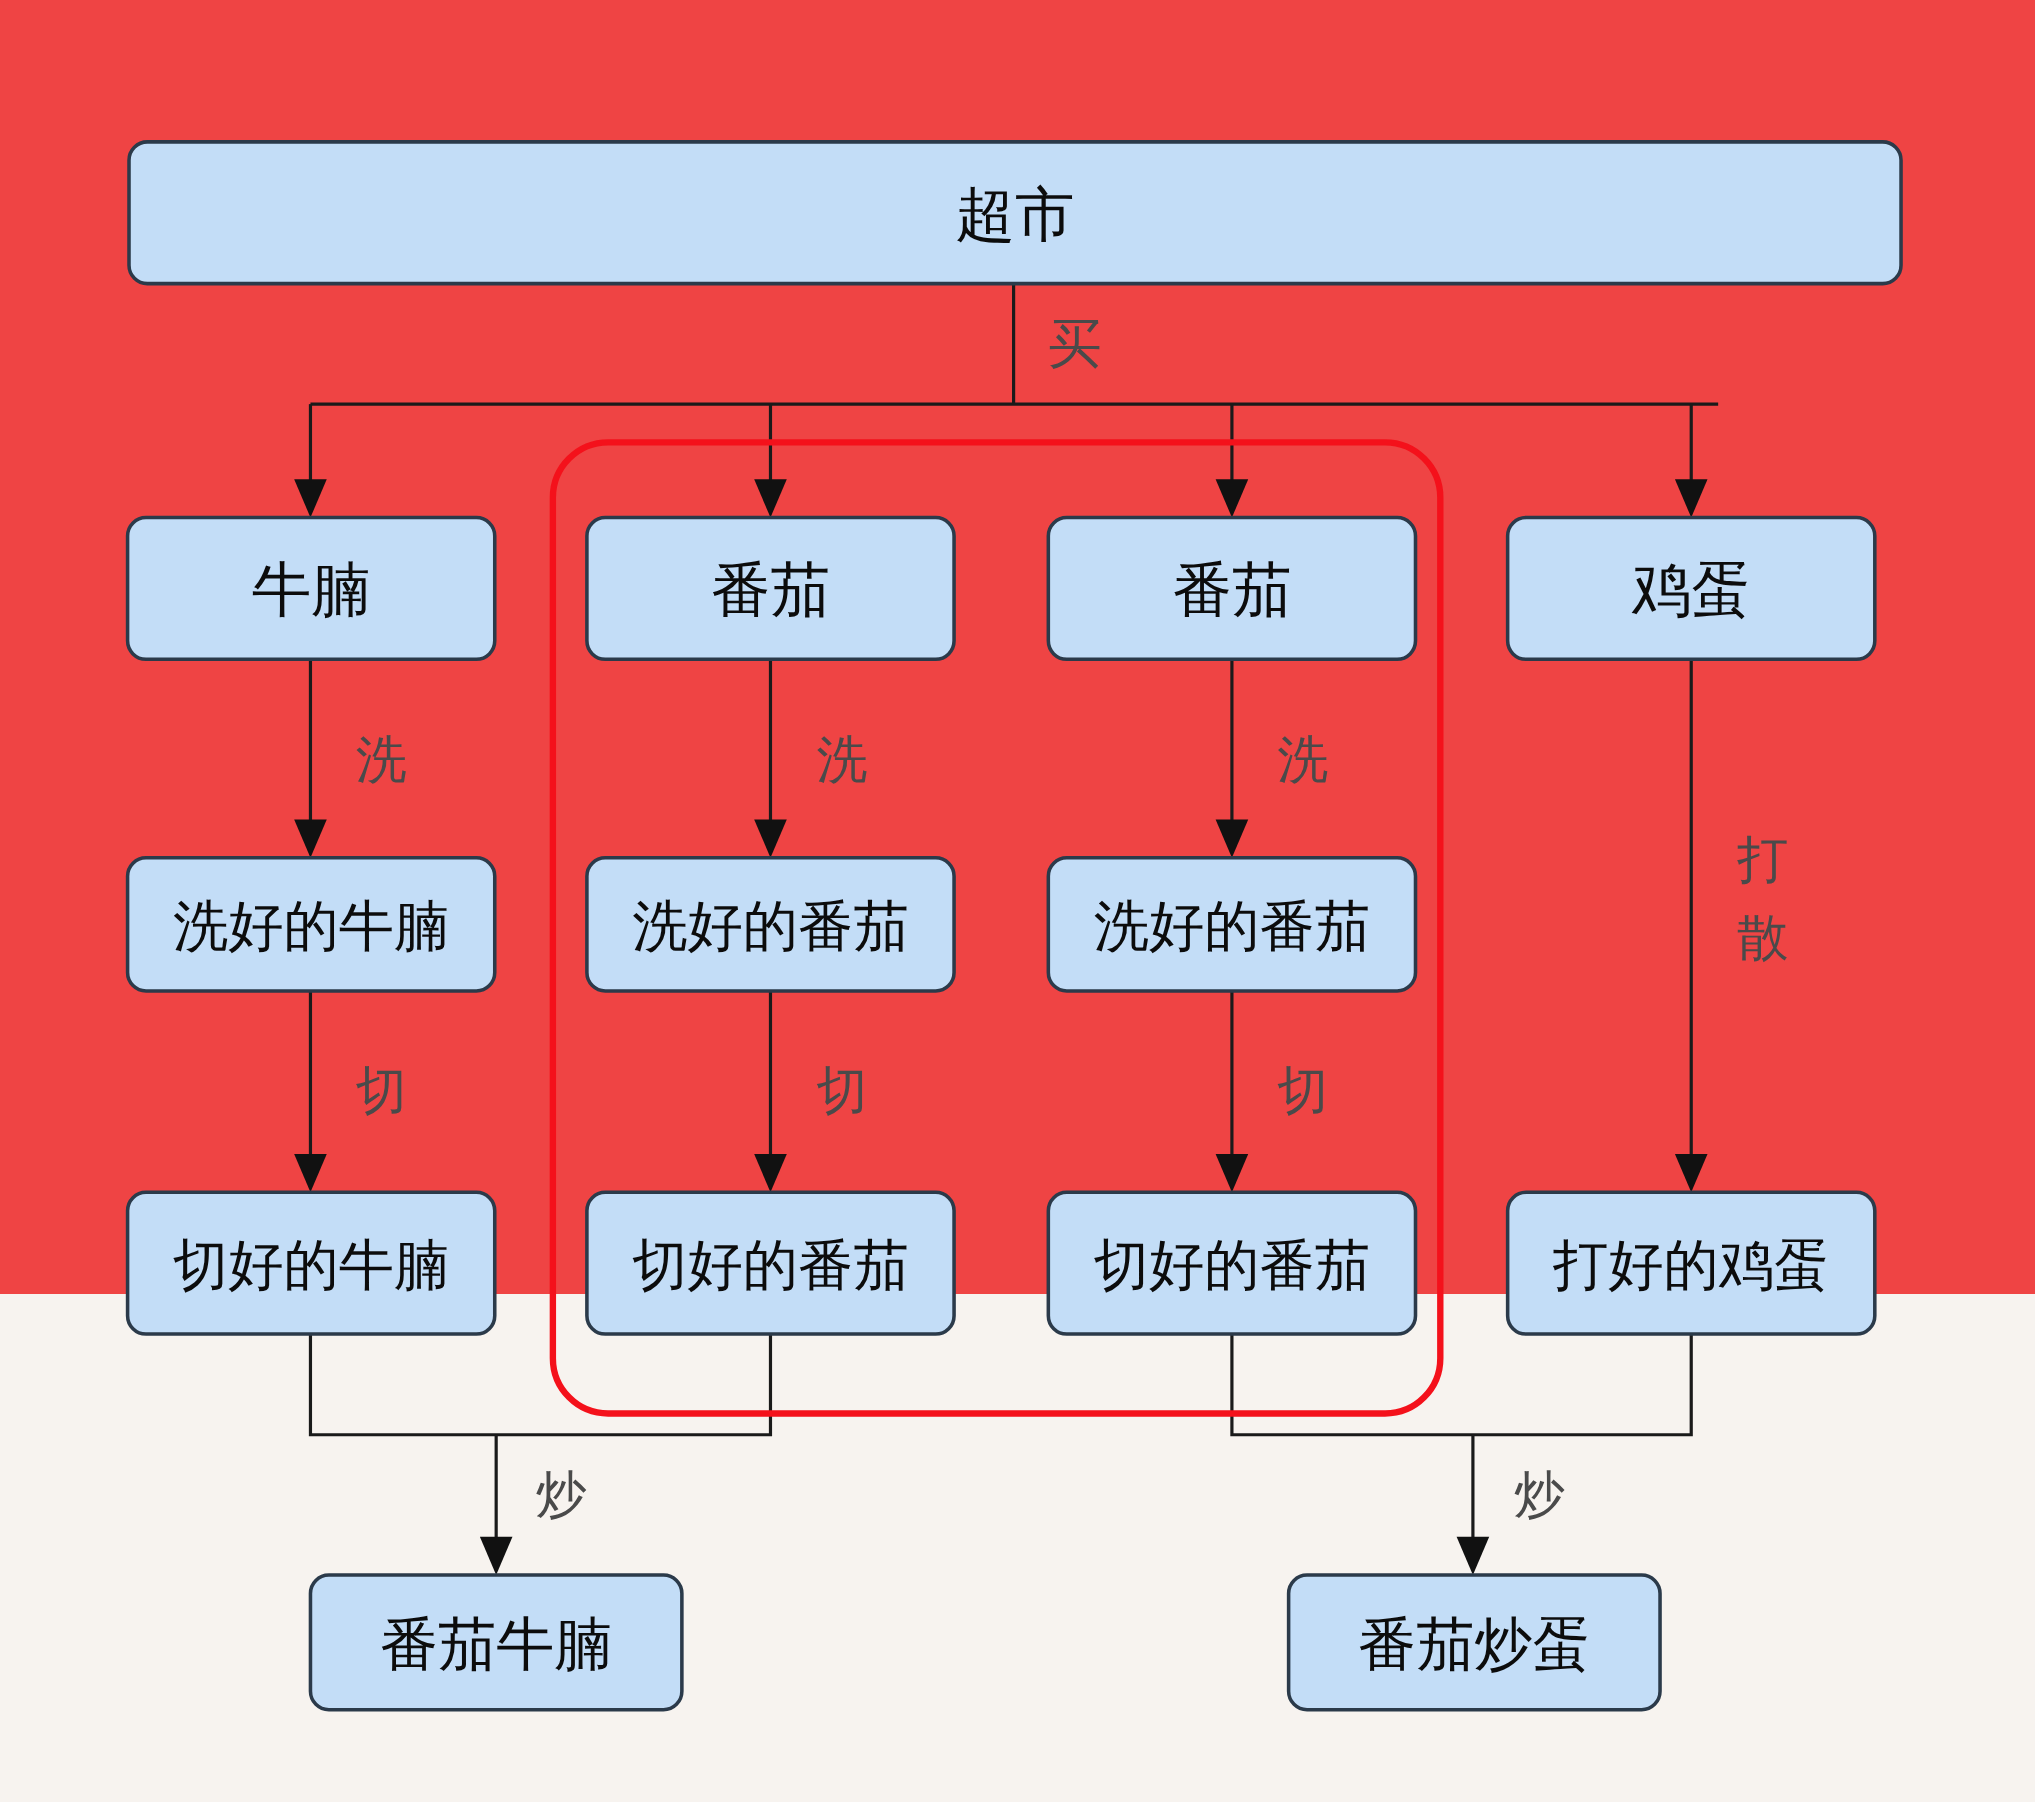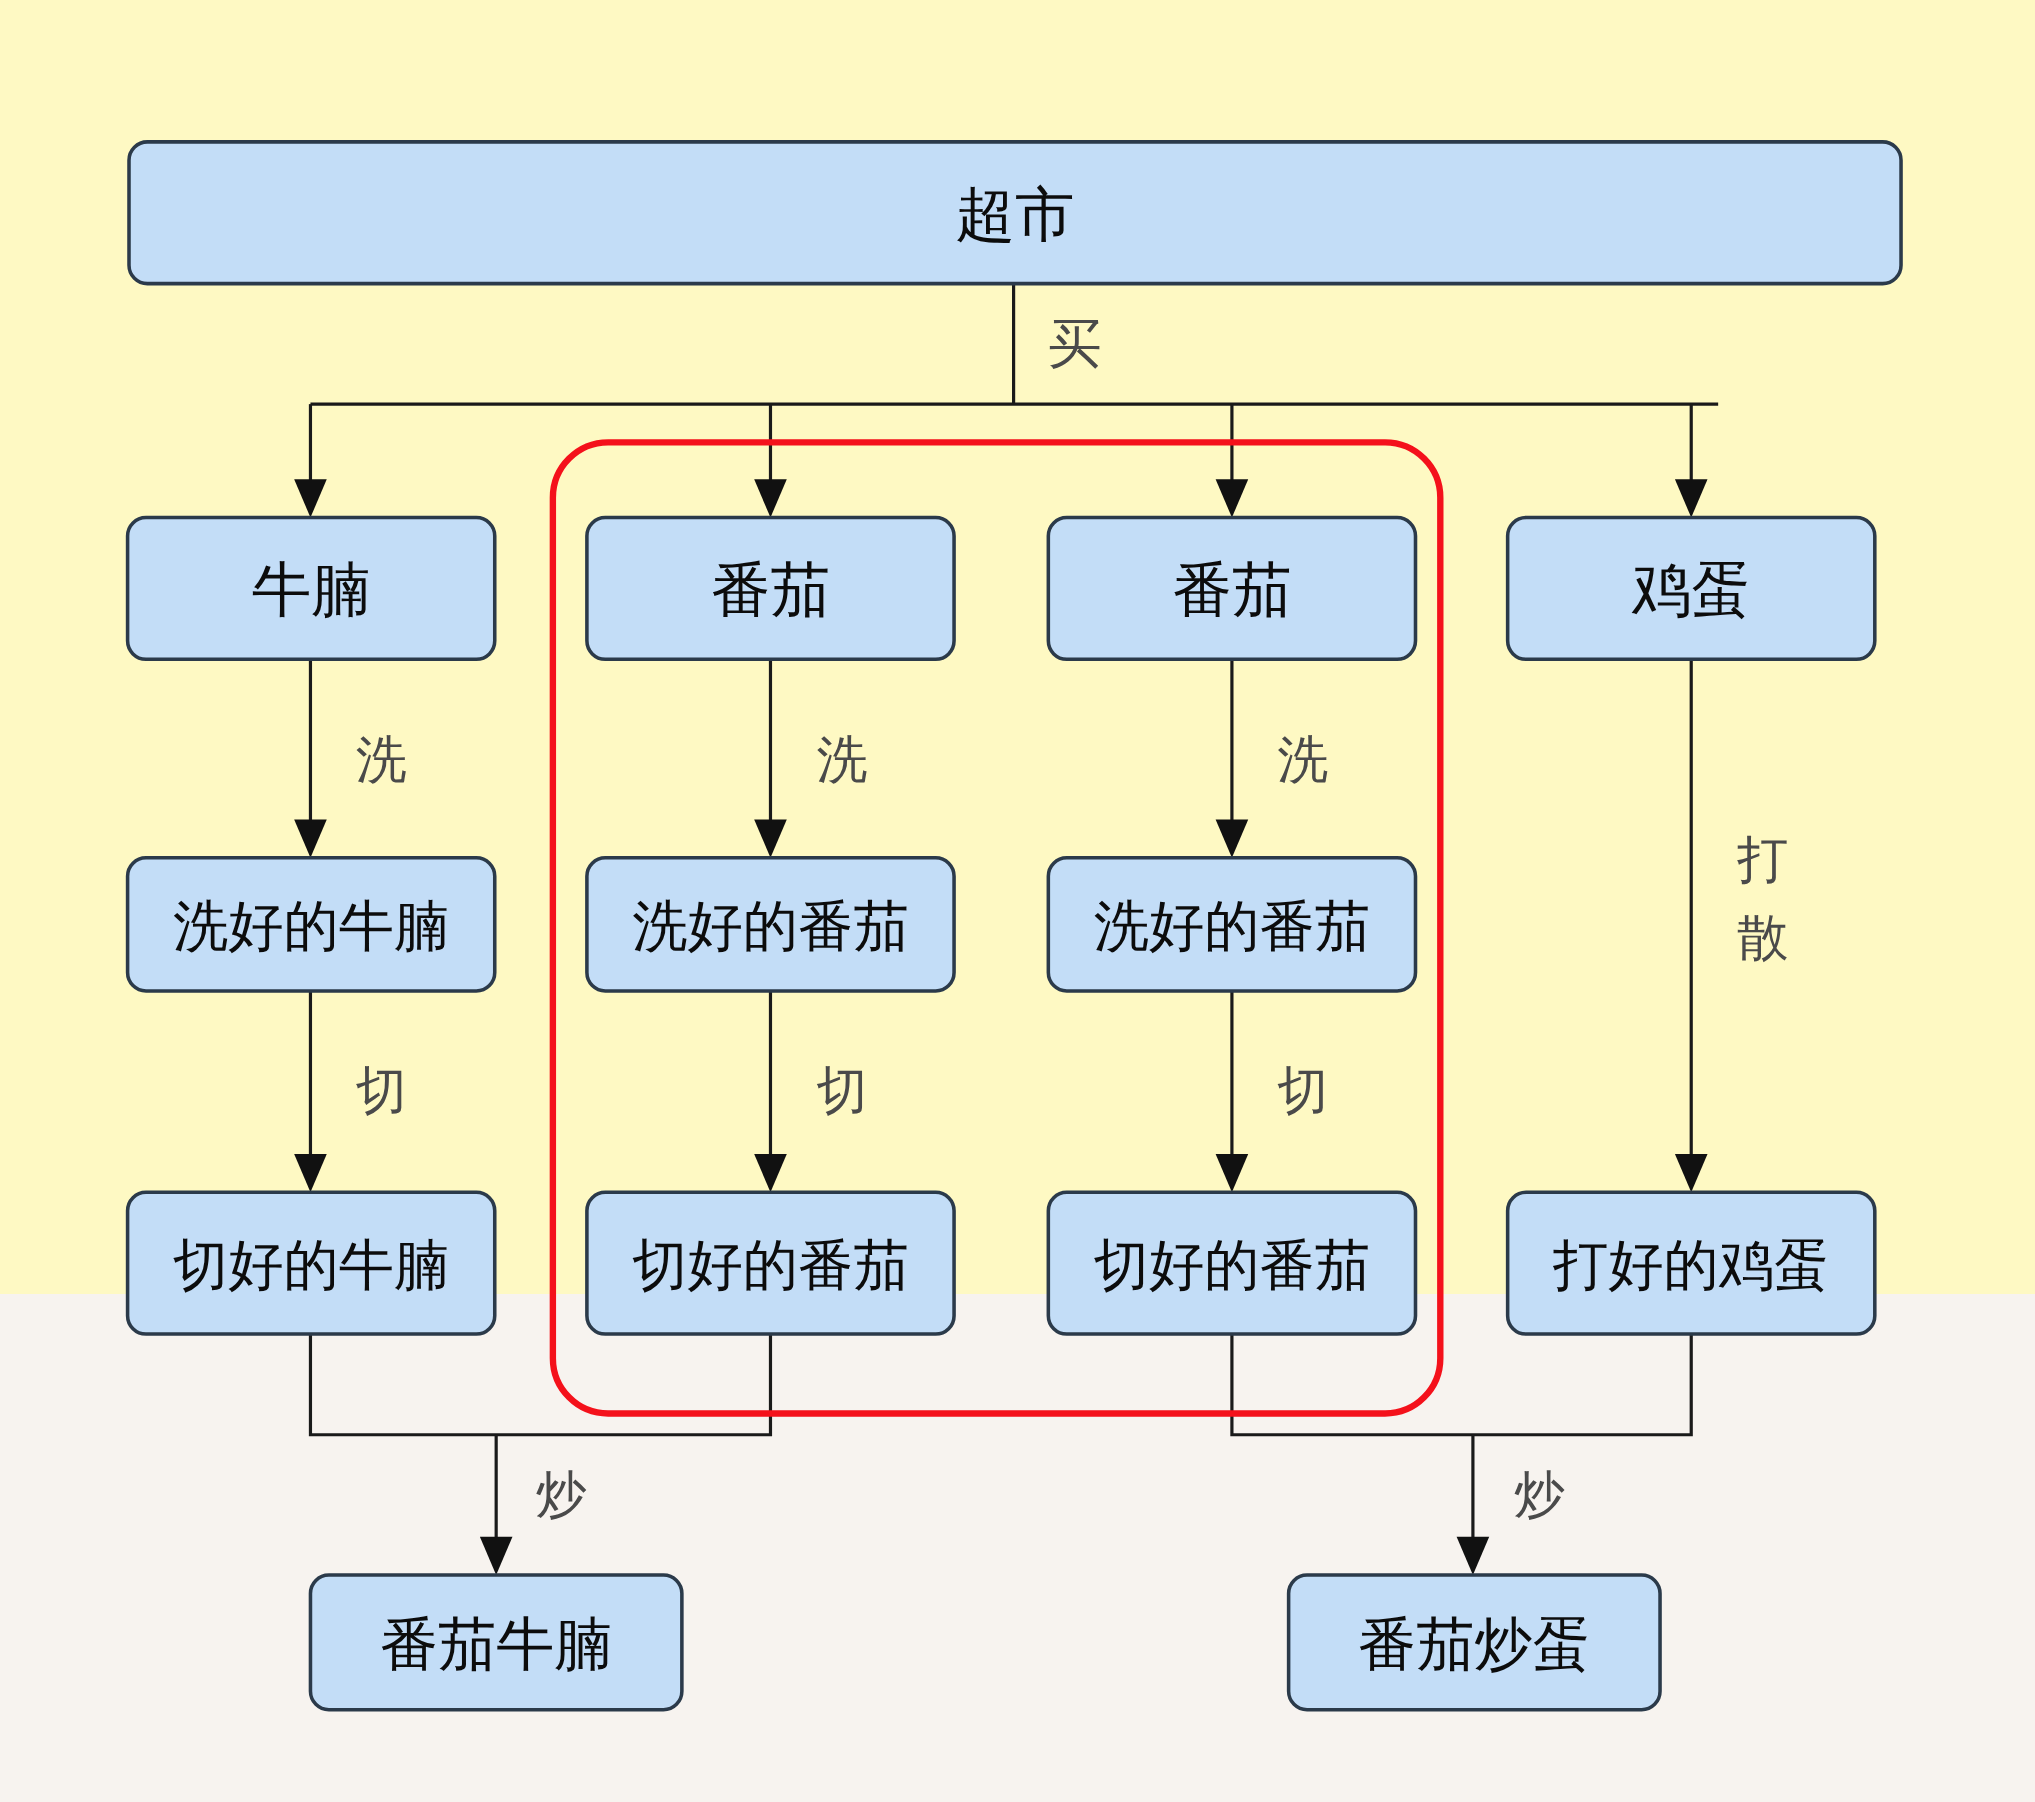--- a/index.html
+++ b/index.html
@@ -10,21 +10,21 @@
   body {
     width: 2035px;
     height: 1802px;
     font-family: "Liberation Sans", "DejaVu Sans", sans-serif;
     overflow: hidden;
   }
   #canvas {
     position: relative;
     width: 2035px;
     height: 1294px;
-    background: #fef9c3;
+    background: #ef4444;
   }
   svg.layer {
     position: absolute;
     top: 0;
     left: 0;
     width: 2035px;
     height: 1802px;
   }
   .node-box {
     fill: #c3ddf7;

